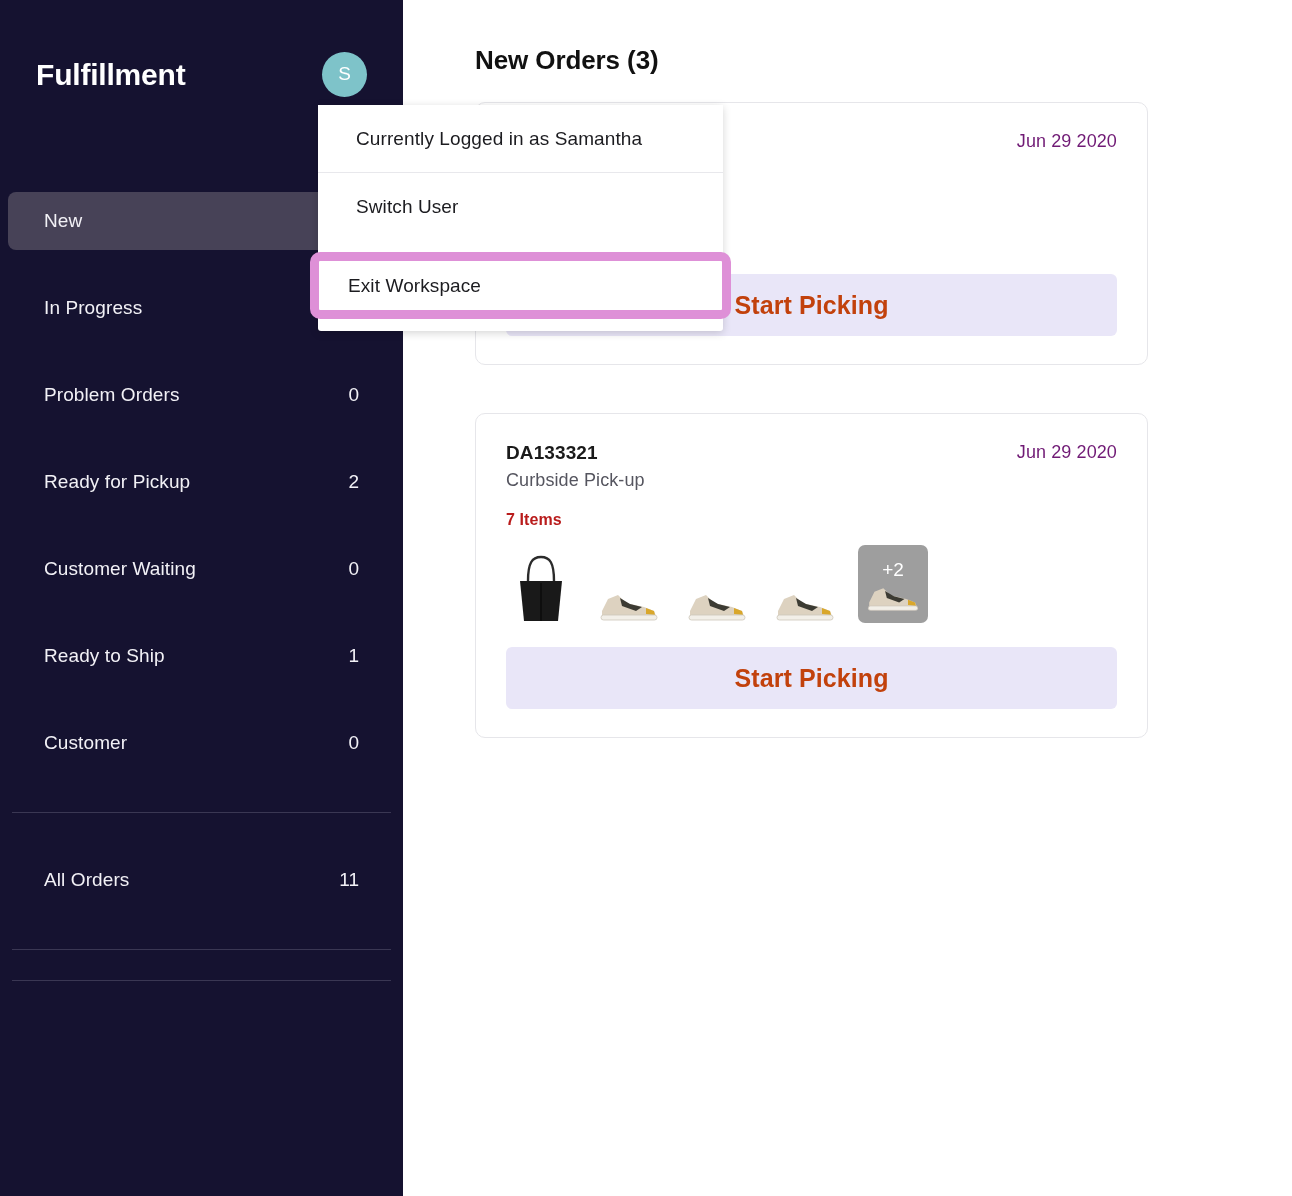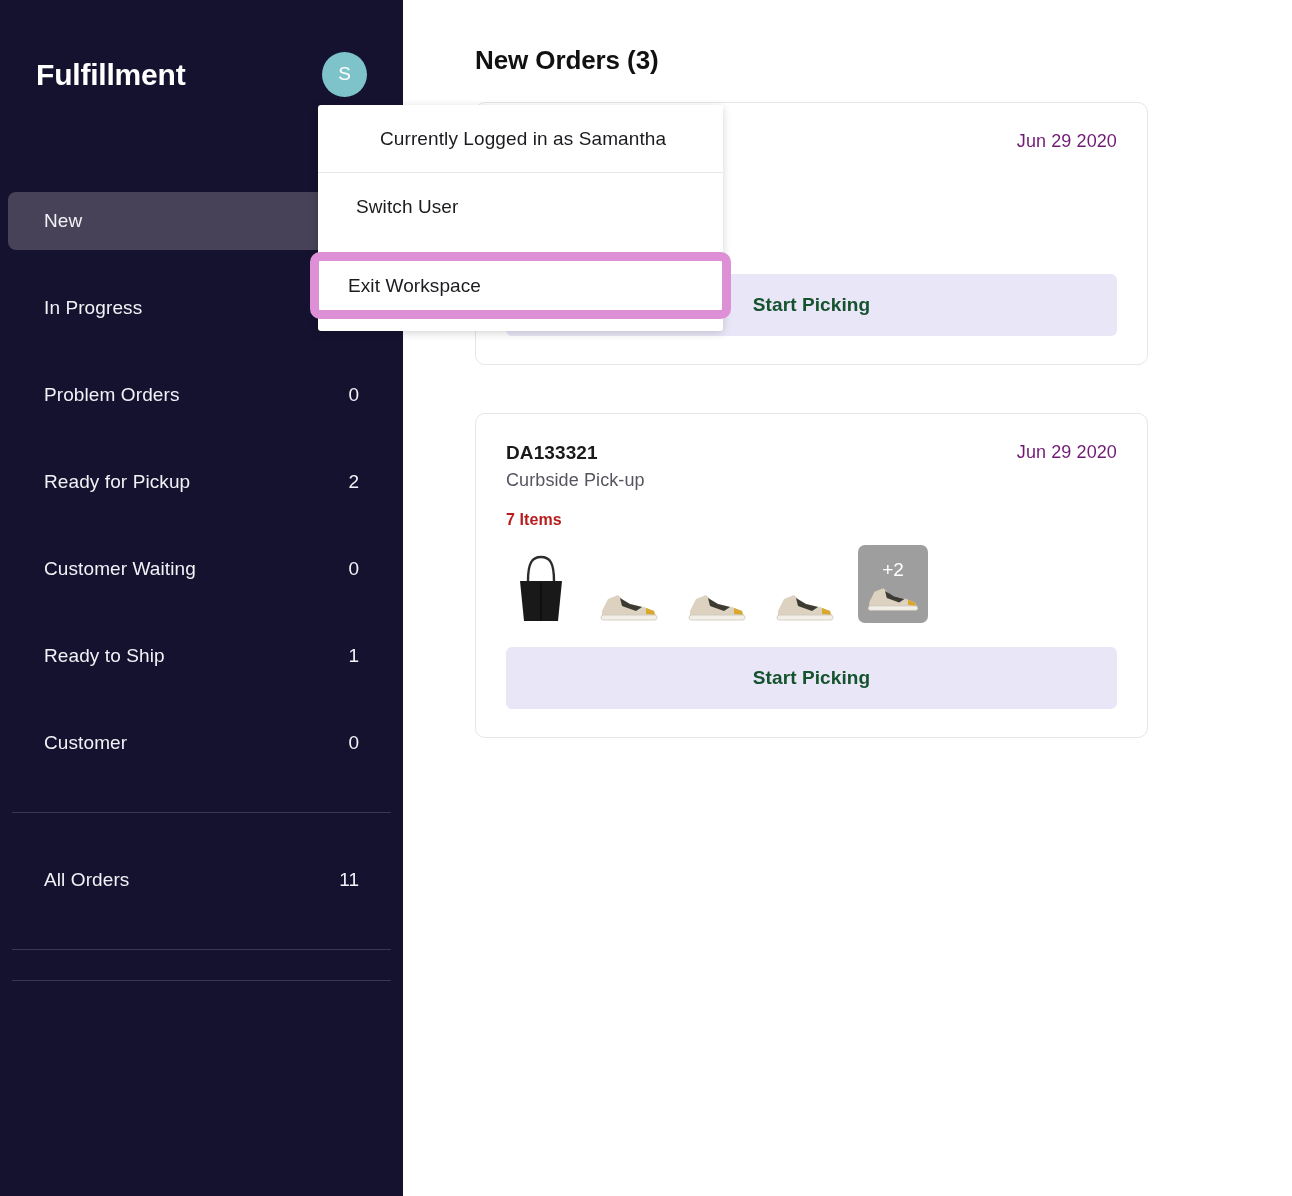--- a/index.html
+++ b/index.html
@@ -252,22 +252,22 @@
     transform: translateX(-50%);
   }
 
   .btn-start {
     margin-top: 24px;
     width: 100%;
     height: 62px;
     background: #e9e6f8;
     border: none;
     border-radius: 6px;
-    color: #14532d;
-    font-size: 19px;
+    color: #c2410c;
+    font-size: 25px;
     font-weight: 700;
     font-family: "Liberation Sans", sans-serif;
     cursor: pointer;
     letter-spacing: 0.1px;
     display: flex;
     align-items: center;
     justify-content: center;
   }
 
   
@@ -287,21 +287,21 @@
     display: flex;
     align-items: center;
     padding: 0 0 0 38px;
     font-size: 19px;
     color: #1c1c20;
     cursor: pointer;
     letter-spacing: 0.1px;
     background: #ffffff;
   }
 
-  .dd-item.header-item { cursor: default; margin-left: 24px; }
+  .dd-item.header-item { cursor: default; }
 
   .dd-sep {
     height: 1px;
     background: #e8e8ec;
     margin: 0;
   }
 
   .dd-item.highlighted {
     border: 9px solid #de90d7;
     border-radius: 10px;

